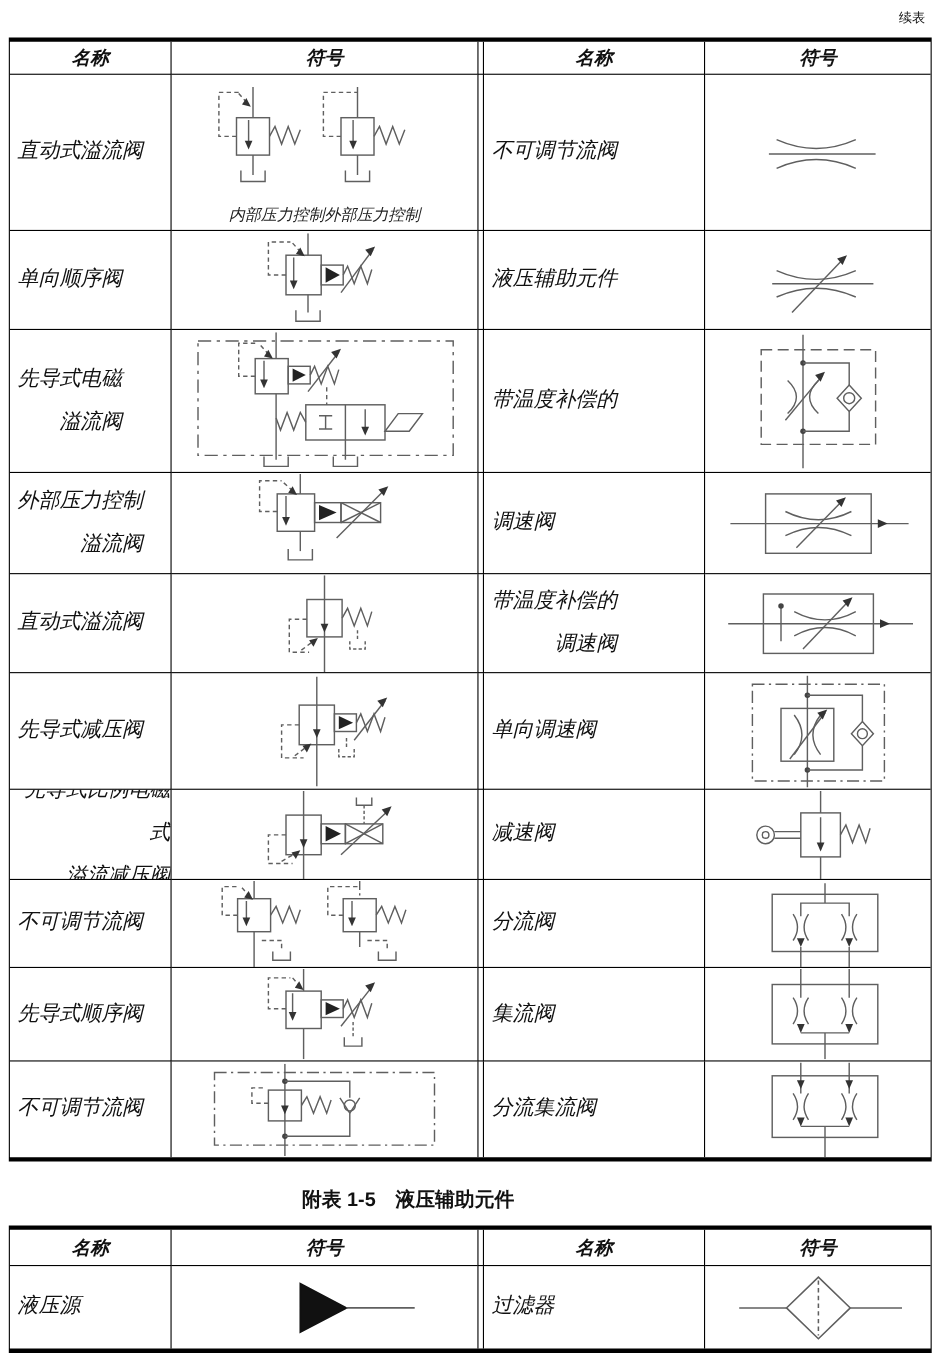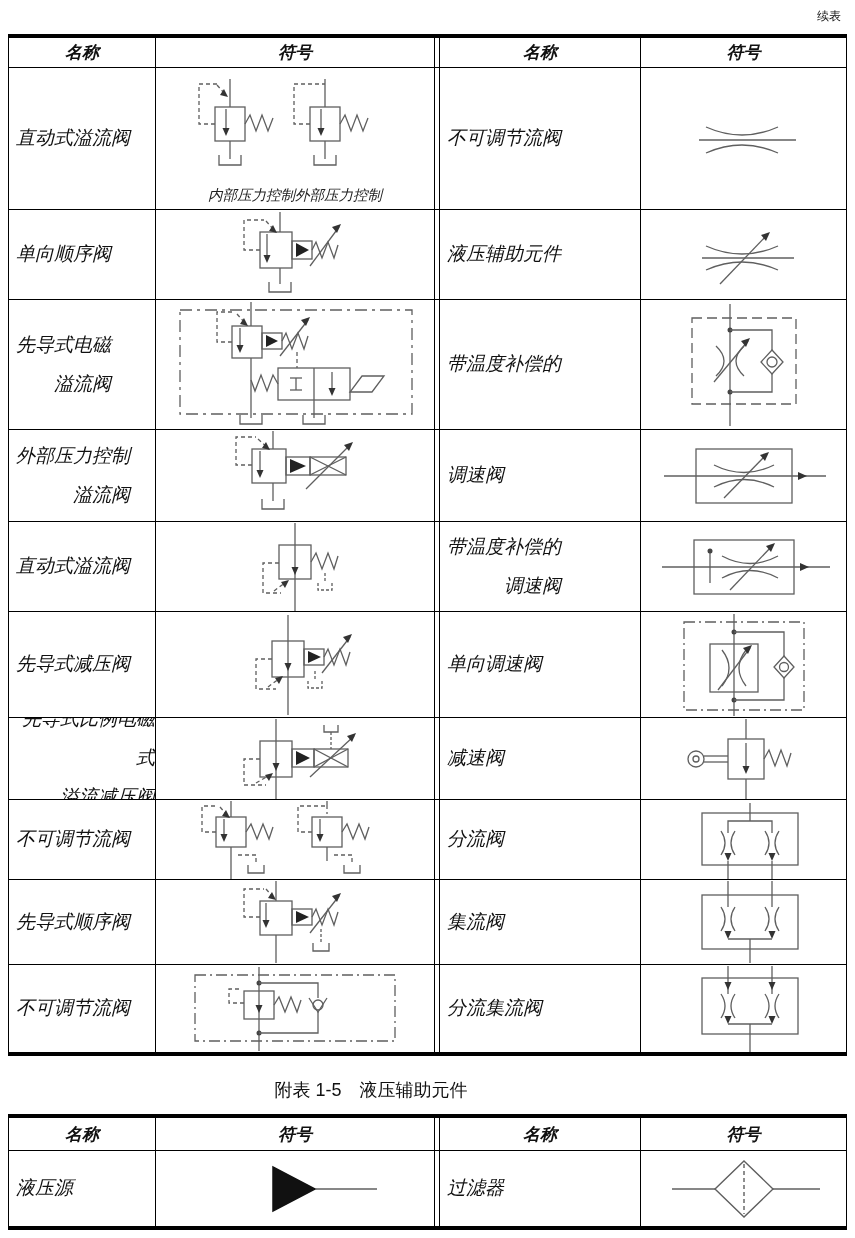--- a/index.html
+++ b/index.html
@@ -18,21 +18,21 @@
   .row.last .cell{border-bottom:none;}
   .hdr{font-weight:bold;font-size:17px;}
   .cname{justify-content:flex-start;padding-left:7px;font-size:19px;line-height:2.05;
          white-space:pre-line;text-align:right;}
   .cdiv{border-left:1px solid #000;border-right:1px solid #000;}
   .c1{border-right:1px solid #000;}
   .c3{border-right:1px solid #000;}
   .csym{flex-direction:column;}
   .cap{display:flex;justify-content:center;font-size:14.5px;margin-top:1px;color:#222;text-align:right;}
   .t2title{position:absolute;top:1078px;left:0;width:742px;text-align:center;
-           font-size:18px;font-weight:normal;}
+           font-size:18px;font-weight:bold;}
   svg{display:block;}
 </style>
 </head>
 <body>
 
 <div class="page">
 
   <div class="cont-label">续表</div>
 
   <div class="tbl tbl1">

